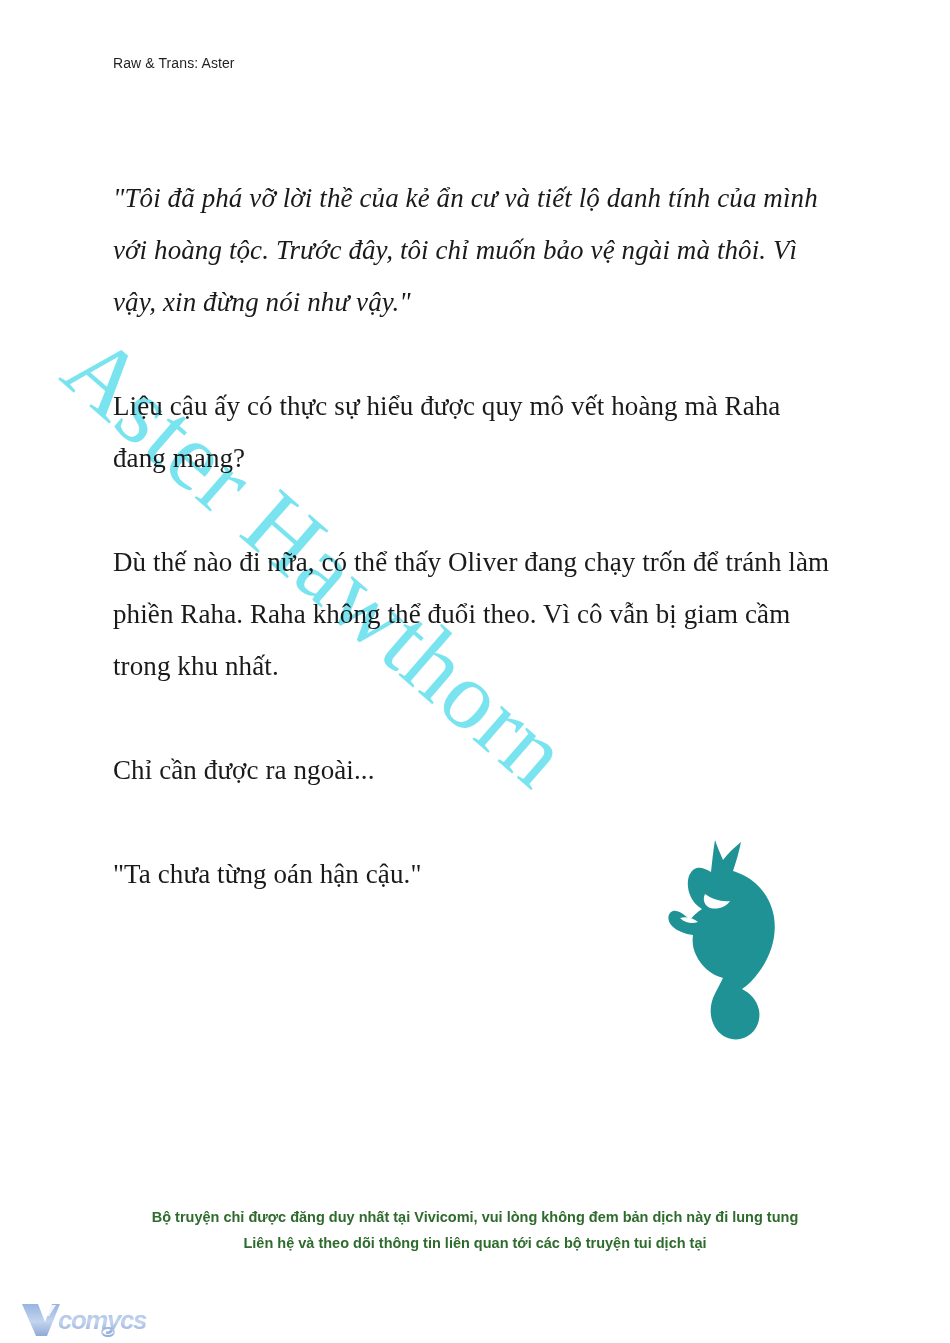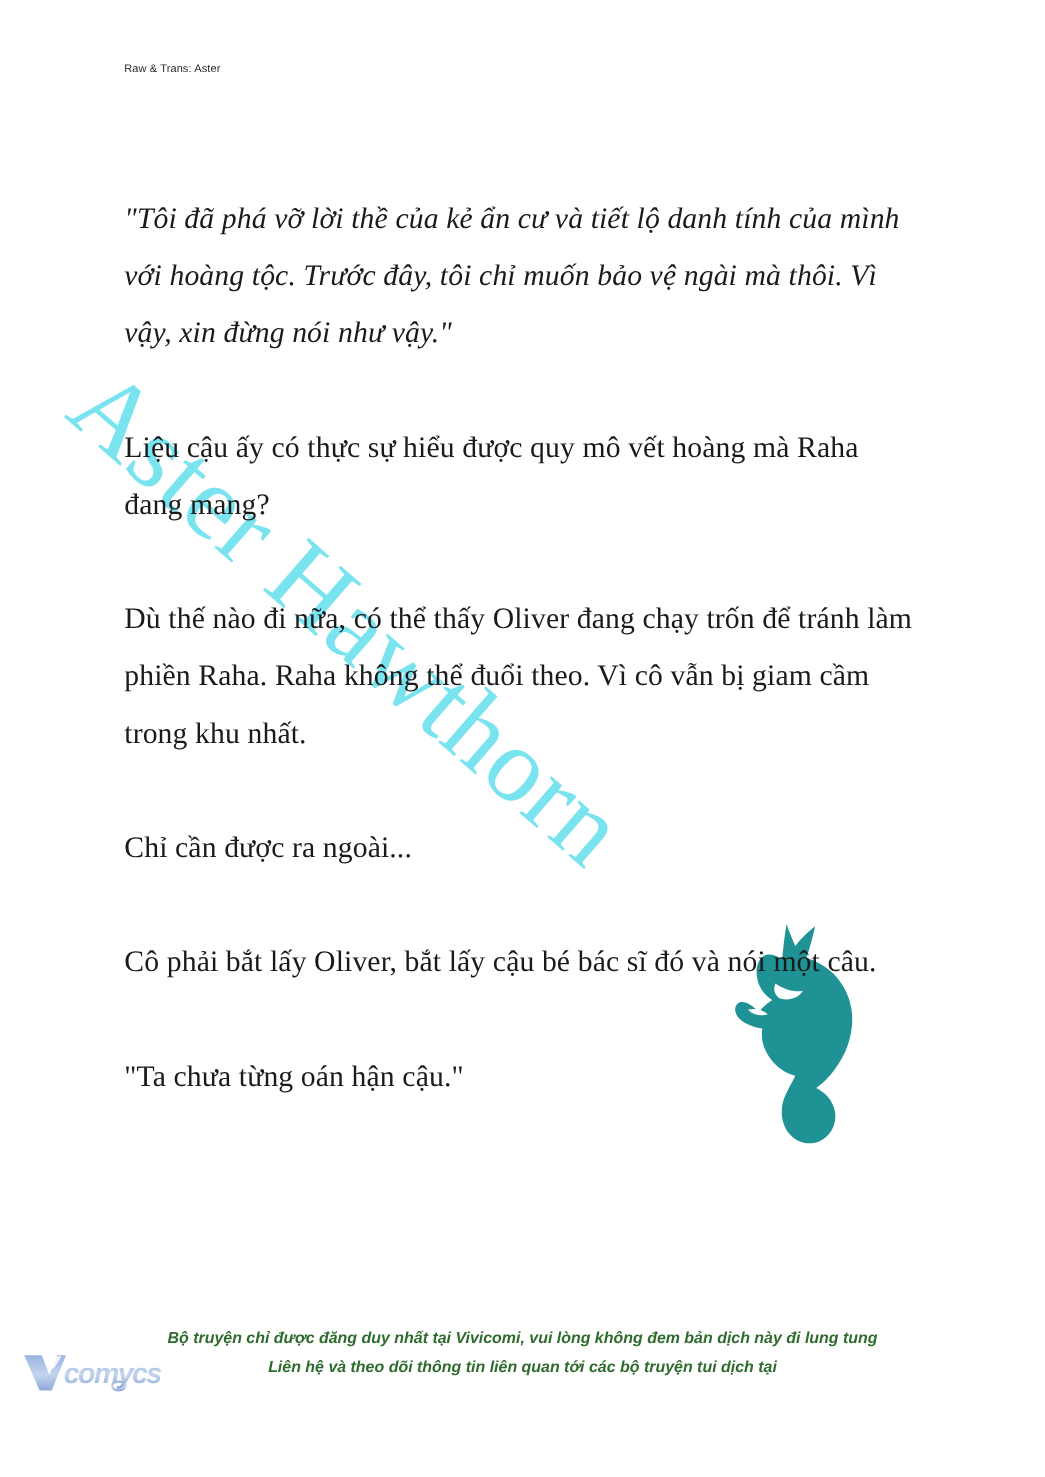--- a/index.html
+++ b/index.html
@@ -17,21 +17,21 @@
     background: #ffffff;
     overflow: hidden;
   }
 
   
   .page-header {
     position: absolute;
     left: 113px;
     top: 54px;
     font-family: "Liberation Sans", "DejaVu Sans", sans-serif;
-    font-size: 10px;
+    font-size: 14px;
     line-height: 18px;
     color: #231f20;
     letter-spacing: 0.1px;
     white-space: nowrap;
   }
 
   
   .watermark {
     position: absolute;
     left: 92px;
@@ -89,34 +89,33 @@
   .para:last-child { margin-bottom: 0; }
 
   
   .footer-note {
     position: absolute;
     left: 0;
     top: 1204px;
     width: 950px;
     text-align: center;
     font-family: "Liberation Sans", "DejaVu Sans", sans-serif;
-    font-style: italic;
     font-weight: bold;
     font-size: 14.5px;
     line-height: 26px;
     color: #2e6b2c;
     z-index: 5;
   }
   .footer-line { display: block; white-space: nowrap; }
 
   
   .site-logo {
     position: absolute;
     left: 16px;
-    top: 1224px;
+    top: 1296px;
     width: 150px;
     height: 46px;
     z-index: 5;
   }
   .site-logo svg { display: block; }
 </style>
 </head>
 <body>
 
 <div id="page">
@@ -163,21 +162,20 @@
         C18,80 25,82 30,86
         C24,88 17,87 12,82 Z"></path>
     </svg>
   </div>
 
   <div class="body-text">
     <p class="para italic">"Tôi đã phá vỡ lời thề của kẻ ẩn cư và tiết lộ danh tính của mình với hoàng tộc. Trước đây, tôi chỉ muốn bảo vệ ngài mà thôi. Vì vậy, xin đừng nói như vậy."</p>
     <p class="para">Liệu cậu ấy có thực sự hiểu được quy mô vết hoàng mà Raha đang mang?</p>
     <p class="para">Dù thế nào đi nữa, có thể thấy Oliver đang chạy trốn để tránh làm phiền Raha. Raha không thể đuổi theo. Vì cô vẫn bị giam cầm trong khu nhất.</p>
     <p class="para">Chỉ cần được ra ngoài...</p>
-    <p class="para">Cô phải bắt lấy Oliver, bắt lấy cậu bé bác sĩ đó và nói một câu.</p>
     <p class="para">"Ta chưa từng oán hận cậu."</p>
   </div>
 
   <div class="footer-note">
     <span class="footer-line">Bộ truyện chỉ được đăng duy nhất tại Vivicomi, vui lòng không đem bản dịch này đi lung tung</span>
     <span class="footer-line">Liên hệ và theo dõi thông tin liên quan tới các bộ truyện tui dịch tại</span>
   </div>
 
   <div class="site-logo">
     <svg viewBox="0 0 150 46" xmlns="http://www.w3.org/2000/svg" aria-hidden="true">

